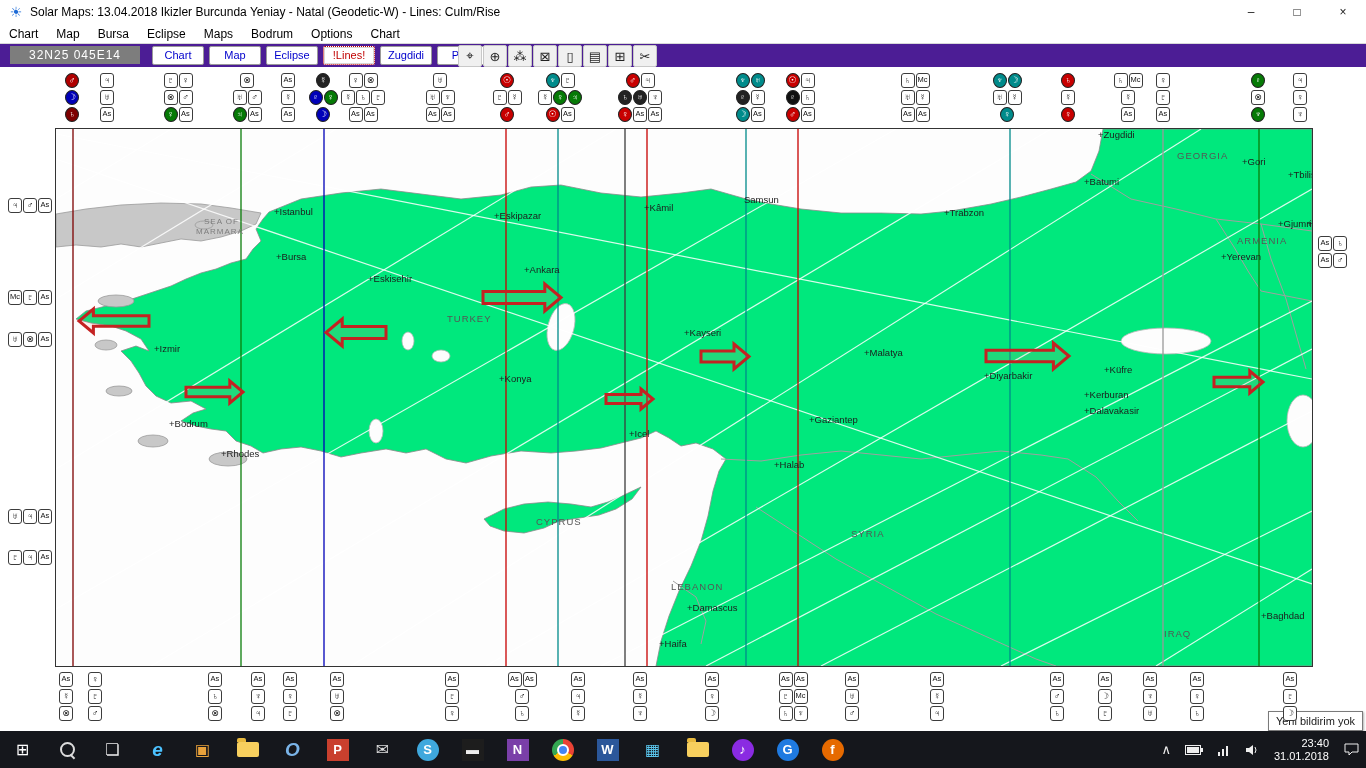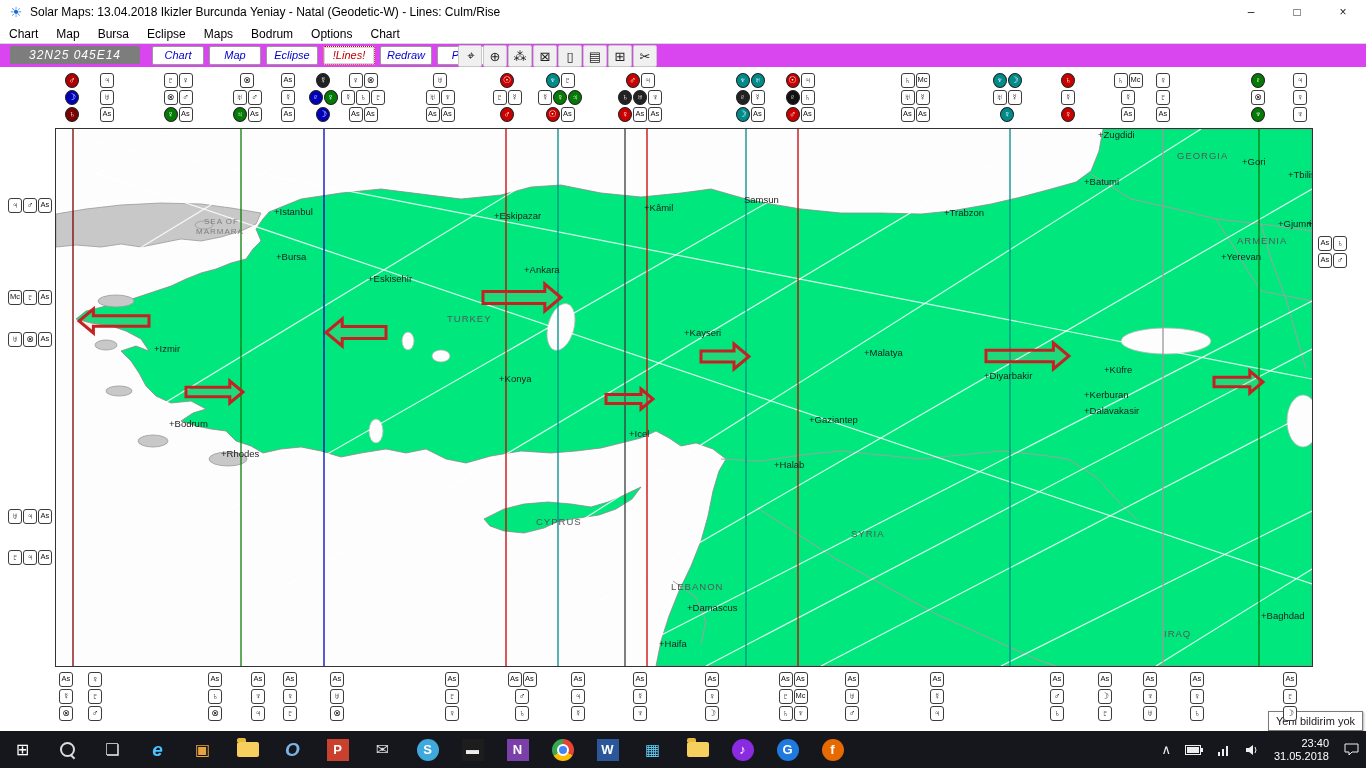--- a/index.html
+++ b/index.html
@@ -12,22 +12,22 @@
   #app-icon{width:16px;height:16px;margin:0 6px 0 8px;color:#1e6bd6;font-size:14px;line-height:16px;text-align:center;}
   #title-text{font-size:12px;white-space:nowrap;}
   #win-controls{margin-left:auto;display:flex;height:24px;}
   .win-btn{width:46px;height:24px;display:flex;align-items:center;justify-content:center;font-size:12px;color:#222;}
 
   
   #menubar{position:absolute;top:24px;left:0;width:1366px;height:19px;background:#fff;display:flex;align-items:center;}
   .menu-item{padding:0 9px;font-size:12px;}
 
   
-  #toolbar{position:absolute;top:43px;left:0;width:1366px;height:24px;background:#d946ef;
-           border-top:1px solid #d8d8d8;border-bottom:1px solid #d0d0d0;display:flex;align-items:center;font-style:italic;}
+  #toolbar{position:absolute;top:43px;left:0;width:1366px;height:24px;background:#4c1d95;
+           border-top:1px solid #d8d8d8;border-bottom:1px solid #d0d0d0;display:flex;align-items:center;}
   #coords-box{position:absolute;left:10px;top:2px;width:130px;height:18px;background:#7d7d7d;color:#fff;
               font-size:12px;line-height:18px;text-align:center;letter-spacing:1px;}
   #tb-buttons{position:absolute;left:152px;top:2px;display:flex;gap:5px;}
   .tb-btn{min-width:42px;height:17px;background:#fff;border:1px solid #9a9a9a;color:#0000cc;
           font-size:11px;line-height:16px;text-align:center;padding:0 4px;border-radius:2px;}
   .tb-btn.active{color:#c00000;border:1px dotted #c00000;box-shadow:inset 0 0 0 1px #d6d6d6;}
   #tb-tools{position:absolute;left:458px;top:1px;display:flex;gap:1px;}
   .tool-btn{width:22px;height:20px;background:#f0f0f0;border:1px solid #c8c8c8;border-radius:2px;
             display:flex;align-items:center;justify-content:center;font-size:13px;color:#222;}
 
@@ -93,21 +93,21 @@
       <div class="menu-item">Chart</div>
     </div>
 
   <div id="toolbar">
     <div id="coords-box">32N25 045E14</div>
     <div id="tb-buttons">
         <div class="tb-btn">Chart</div>
         <div class="tb-btn">Map</div>
         <div class="tb-btn">Eclipse</div>
         <div class="tb-btn active">!Lines!</div>
-        <div class="tb-btn">Redraw</div>
+        <div class="tb-btn">Zugdidi</div>
         <div class="tb-btn">Prev</div>
       </div>
     <div id="tb-tools">
         <div class="tool-btn">⌖</div>
         <div class="tool-btn">⊕</div>
         <div class="tool-btn">⁂</div>
         <div class="tool-btn">⊠</div>
         <div class="tool-btn">▯</div>
         <div class="tool-btn">▤</div>
         <div class="tool-btn">⊞</div>
@@ -308,21 +308,21 @@
           </svg>
       </div>
       <div class="tray-ic">
         <svg width="14" height="12" viewBox="0 0 14 12">
             <polygon points="1,4 4,4 8,1 8,11 4,8 1,8" fill="#eee"></polygon>
             <path d="M10,3 Q12,6 10,9" stroke="#eee" fill="none"></path>
           </svg>
       </div>
       <div id="clock">
         <div>23:40</div>
-        <div>31.05.2018</div>
+        <div>31.01.2018</div>
       </div>
       <div class="tray-ic">
         <svg width="15" height="13" viewBox="0 0 15 13">
             <path d="M1,1 h13 v8 h-6 l-3,3 v-3 h-4 z" fill="none" stroke="#eee"></path>
           </svg>
       </div>
     </div>
   </div>
 
 <div class="glyph-group" style="left: 64.5px; top: 73px; width: 15px;">

